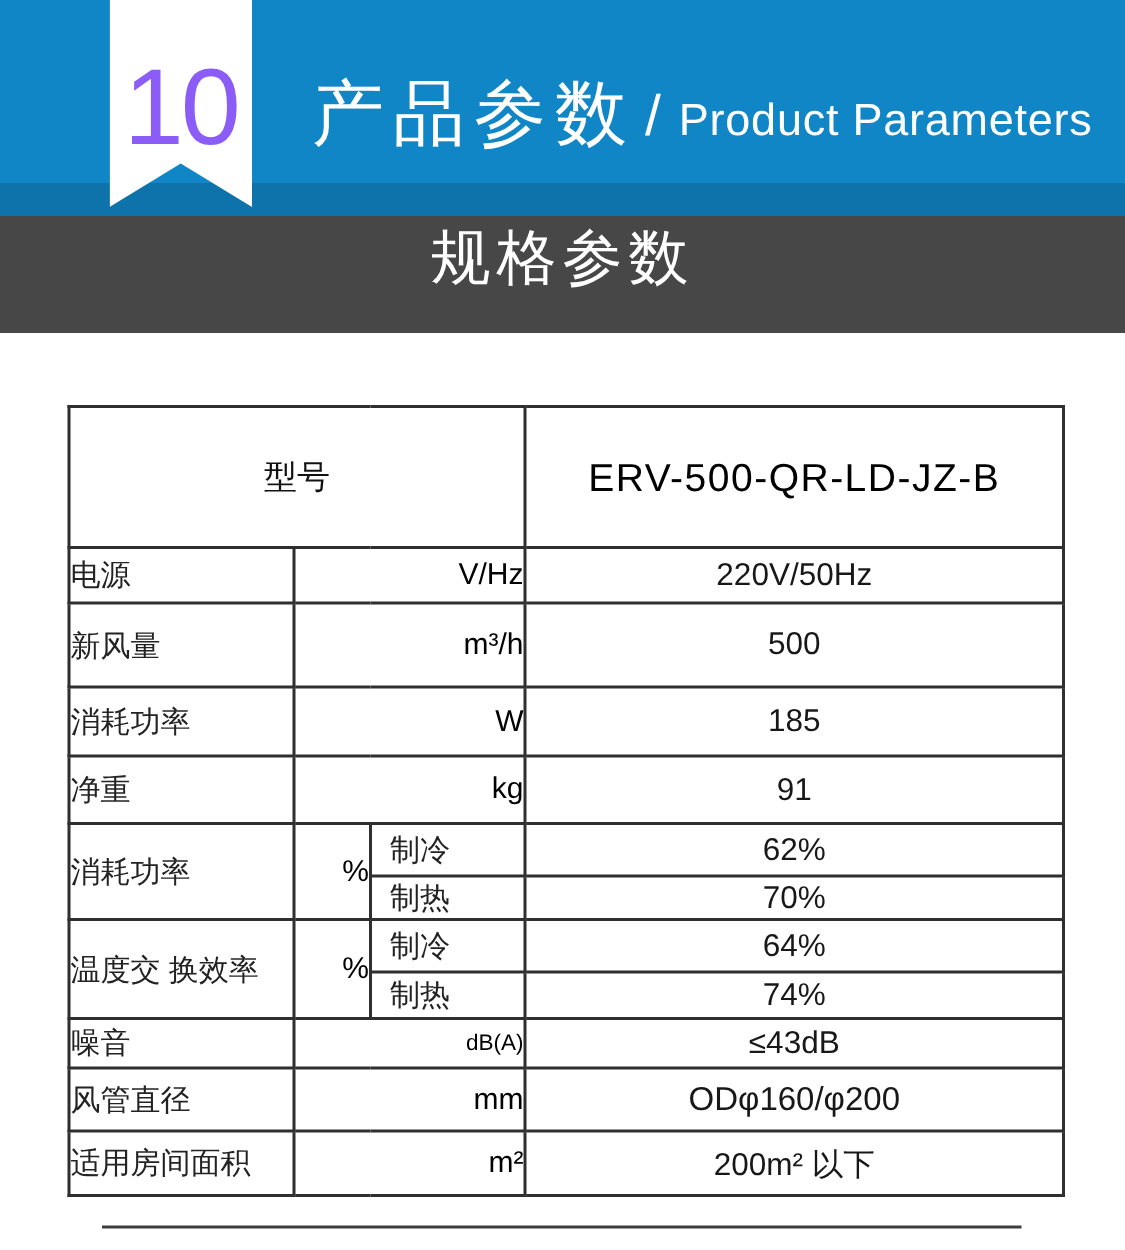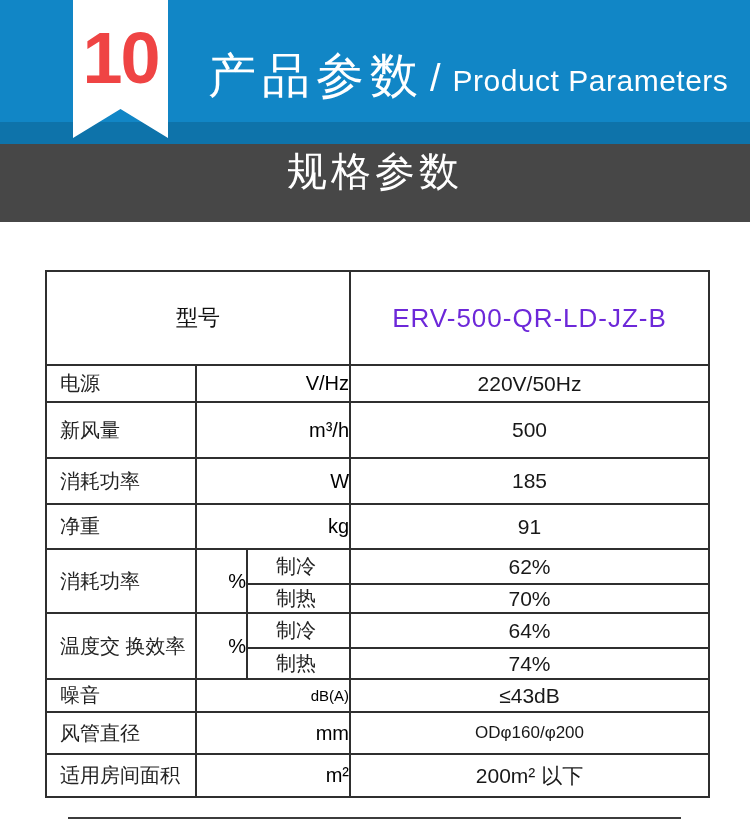--- a/index.html
+++ b/index.html
@@ -21,23 +21,23 @@
     background: rgba(0,0,0,0.14);
   }
   .ribbon {
     position: absolute; left: 73px; top: 0; width: 95px; height: 138px;
     background: #ffffff;
     clip-path: polygon(0 0, 100% 0, 100% 100%, 50% 79%, 0 100%);
     display: flex; justify-content: center; align-items: flex-start;
     z-index: 2;
   }
   .ribbon-number {
-    margin-top: 22px;
-    font-size: 72px; line-height: 1; font-weight: 700;
-    color: #ef4444; letter-spacing: -2px;
+    margin-top: 36px;
+    font-size: 72px; line-height: 1; font-weight: 400;
+    color: #8b5cf6; letter-spacing: -2px;
   }
   .banner-title {
     position: absolute; left: 208px; top: 0; height: 122px;
     display: flex; align-items: center; z-index: 2; white-space: nowrap; margin-top: 15px;
   }
   .title-cn { color: #ffffff; font-size: 48px; font-weight: 400; letter-spacing: 6px; }
   .title-sep { color: #ffffff; font-size: 38px; font-weight: 300; margin: 0 12px 0 6px; transform: translateY(2px); }
   .title-en { color: #ffffff; font-size: 30px; font-weight: 400; letter-spacing: 0.5px; transform: translateY(5px); }
 
   
@@ -61,28 +61,28 @@
     font-weight: 400;
     vertical-align: middle;
   }
   td.shade, th.shade { background: #e7e7e7; }
   th.model-head {
     height: 94px; background: #d2d2d2;
     font-size: 22px; font-weight: bold; text-align: center; color: #111; border-radius: 19px;
   }
   td.model-value {
     background: #d2d2d2; text-align: center;
-    font-size: 26px; letter-spacing: 1px; color: #6d28d9;
+    font-size: 26px; letter-spacing: 1px; color: #000000;
   }
-  td.lbl { text-align: left; padding-left: 13px; font-size: 20px; color: #232323; }
+  td.lbl { text-align: left; font-size: 20px; color: #232323; }
   td.unit { text-align: right; font-size: 20px; color: #000000; }
   td.unit.sm { font-size: 15px; }
-  td.mode { text-align: left; padding-left: 28px; font-size: 20px; color: #232323; }
+  td.mode { text-align: left; padding-left: 12px; font-size: 20px; color: #232323; }
   td.val { text-align: center; font-size: 21px; color: #181818; }
-  td.val.sm { font-size: 17px; }
+  td.val.sm { font-size: 22px; }
 
   
   .bottom-divider {
     position: absolute; left: 68px; top: 817px;
     width: 613px; height: 2px; background: #3c3c3c;
   }
 </style>
 </head>
 <body>
 

